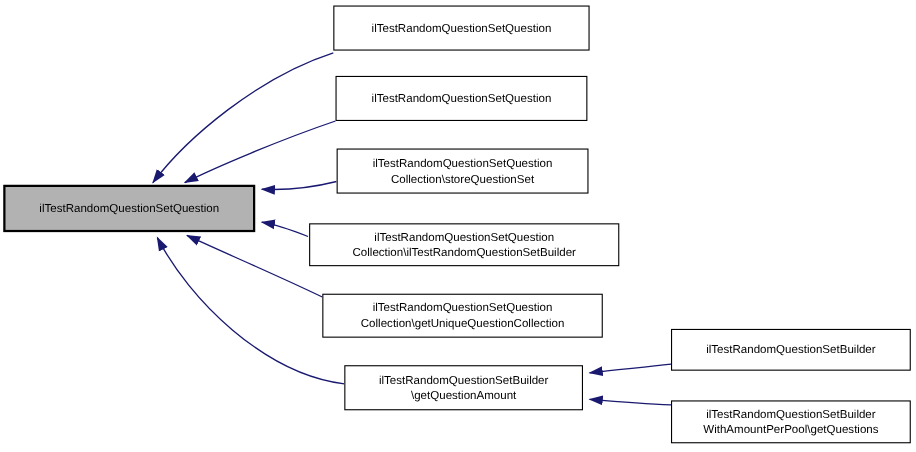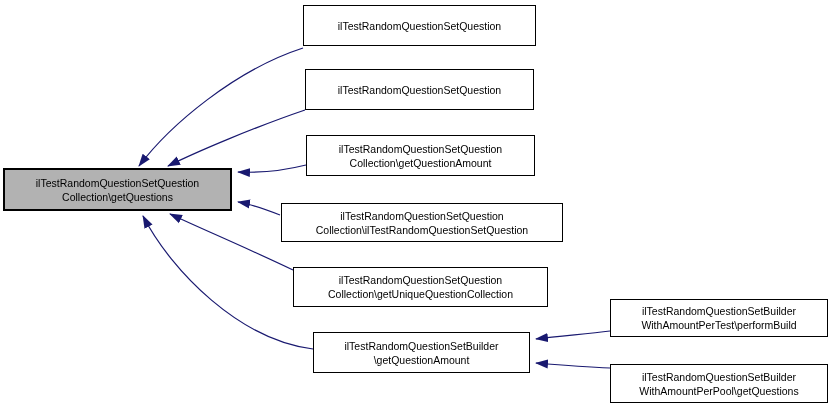--- a/index.html
+++ b/index.html
@@ -68,54 +68,52 @@
     <path class="edge" d="M306,165 C278,172 258,173 238,172" marker-end="url(#arrow)"></path>
     <path class="edge" d="M280,215 C262,208 250,204 238,202" marker-end="url(#arrow)"></path>
     <path class="edge" d="M293,270 C247,248 202,229 170,214" marker-end="url(#arrow)"></path>
     <path class="edge" d="M313,349 C240,340 172,272 143,216" marker-end="url(#arrow)"></path>
     <path class="edge" d="M610,331 C585,334 560,336 536,339" marker-end="url(#arrow)"></path>
     <path class="edge" d="M610,368 C585,367 560,365 536,363" marker-end="url(#arrow)"></path>
   </svg>
 
   <div class="node highlight" style="left:3px; top:168px; width:229px; height:43px;">
     <span>ilTestRandomQuestionSetQuestion</span>
-    <span>Collection\getQuestions</span>
   </div>
 
   <div class="node" style="left:303px; top:5px; width:233px; height:41px;">
     <span>ilTestRandomQuestionSetQuestion</span>
   </div>
 
   <div class="node" style="left:305px; top:69px; width:229px; height:41px;">
     <span>ilTestRandomQuestionSetQuestion</span>
   </div>
 
   <div class="node" style="left:306px; top:135px; width:229px; height:41px;">
     <span>ilTestRandomQuestionSetQuestion</span>
-    <span>Collection\getQuestionAmount</span>
+    <span>Collection\storeQuestionSet</span>
   </div>
 
   <div class="node" style="left:281px; top:203px; width:282px; height:39px;">
     <span>ilTestRandomQuestionSetQuestion</span>
-    <span>Collection\ilTestRandomQuestionSetQuestion</span>
+    <span>Collection\ilTestRandomQuestionSetBuilder</span>
   </div>
 
   <div class="node" style="left:293px; top:267px; width:255px; height:40px;">
     <span>ilTestRandomQuestionSetQuestion</span>
     <span>Collection\getUniqueQuestionCollection</span>
   </div>
 
   <div class="node" style="left:313px; top:332px; width:217px; height:41px;">
     <span>ilTestRandomQuestionSetBuilder</span>
     <span>\getQuestionAmount</span>
   </div>
 
   <div class="node" style="left:610px; top:299px; width:218px; height:38px;">
     <span>ilTestRandomQuestionSetBuilder</span>
-    <span>WithAmountPerTest\performBuild</span>
   </div>
 
   <div class="node" style="left:610px; top:364px; width:218px; height:39px;">
     <span>ilTestRandomQuestionSetBuilder</span>
     <span>WithAmountPerPool\getQuestions</span>
   </div>
 
 </div>
 
 </body></html>

